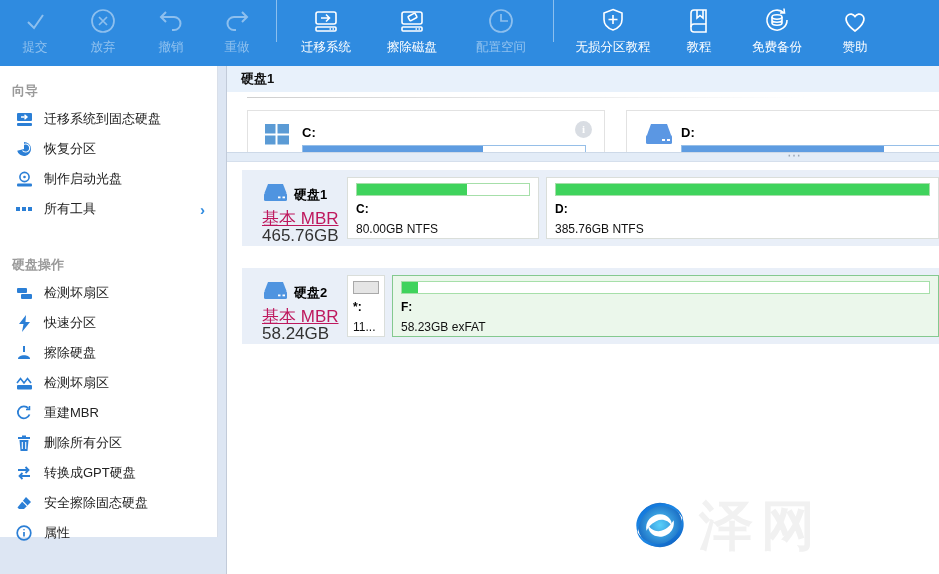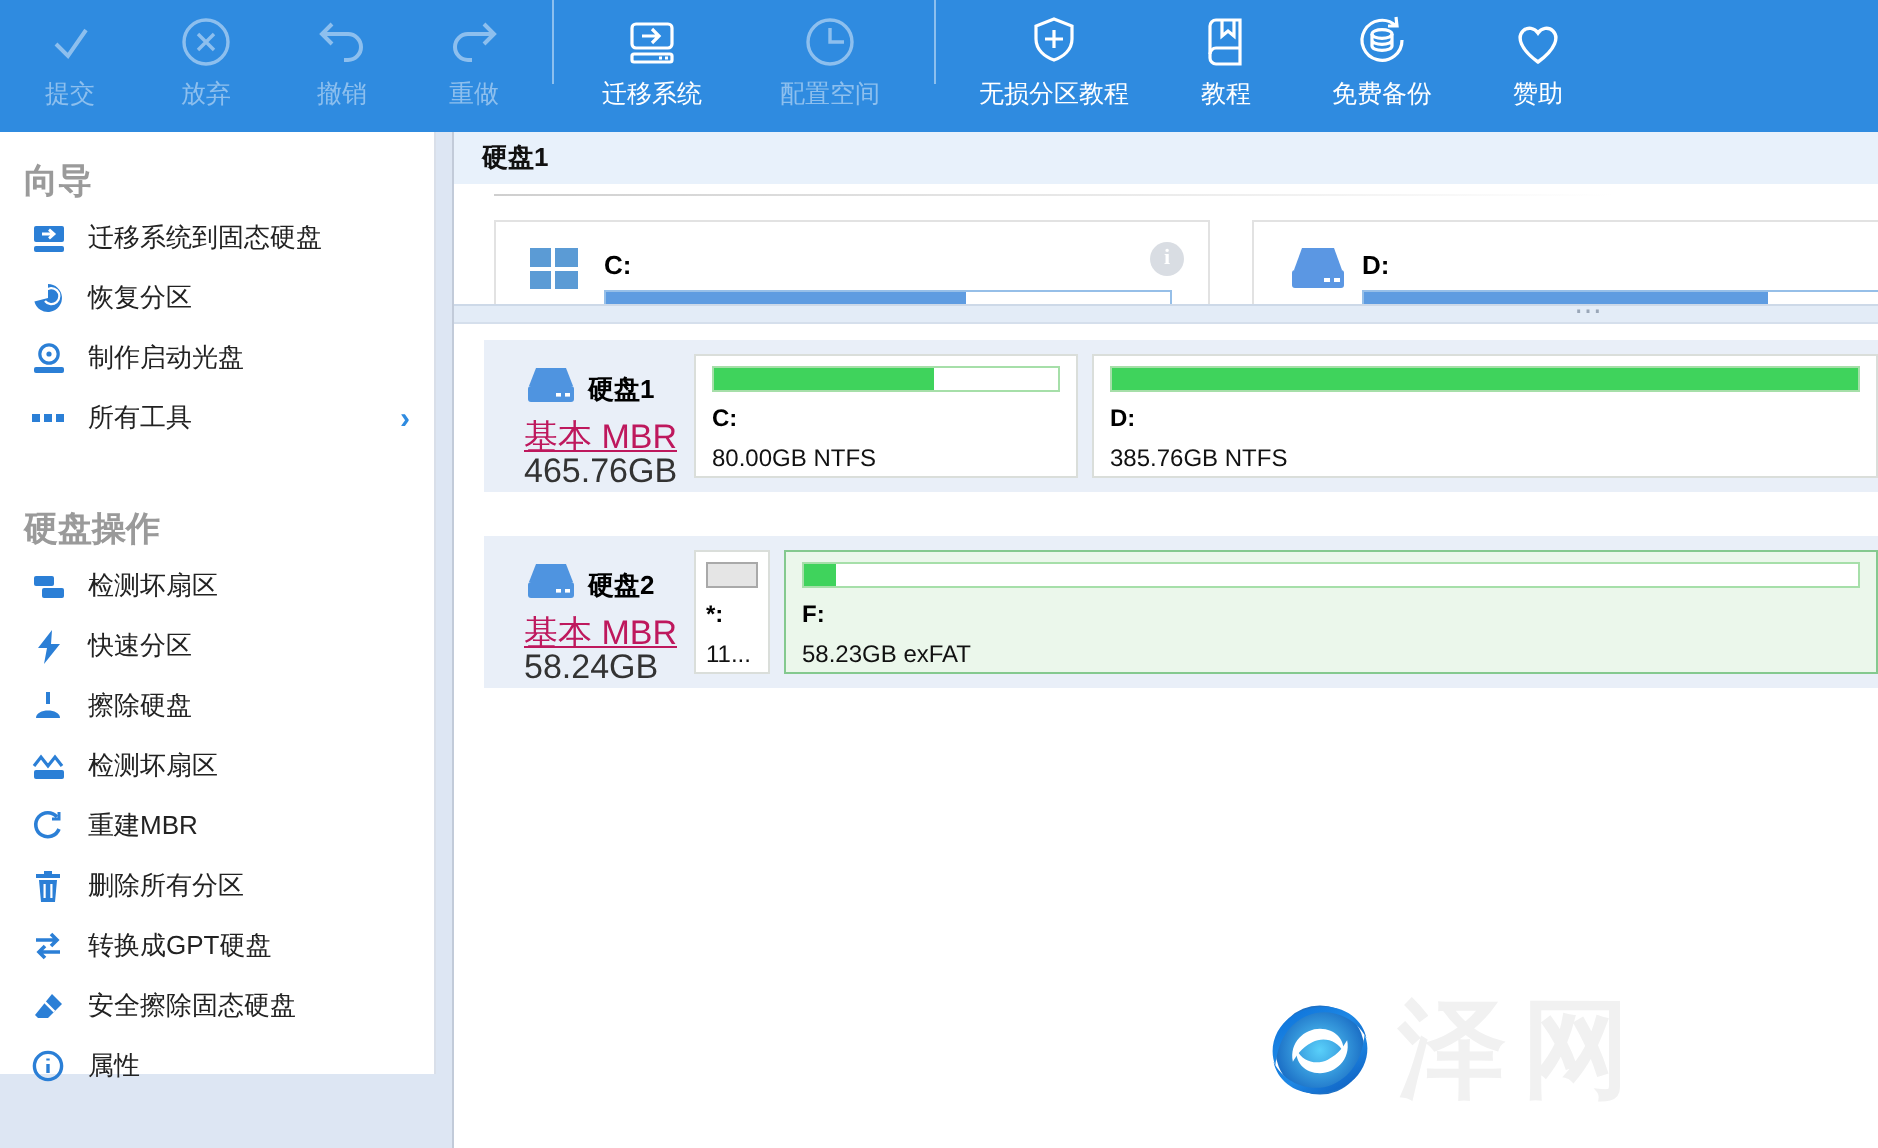--- a/index.html
+++ b/index.html
@@ -17,21 +17,21 @@
   .tsep { width:1px; height:42px; background:rgba(255,255,255,.45); margin:0 6px; }
   .w66{width:66px}.w70{width:70px}.w86{width:86px}.w92{width:92px}
   .w106{width:106px}.w90{width:90px}
 
   
   .sidebar { position:absolute; left:0; top:66px; width:218px; height:471px;
              background:#fff; border-right:1px solid #d9dfe9; }
   .sec { padding-top:12px; }
   .sec2 { margin-top:16px; }
   .sec-h { height:26px; line-height:26px; padding-left:12px; color:#9a9a9a;
-           font-size:17px; font-weight:bold; }
+           font-size:13px; font-weight:bold; }
   .sitem { height:30px; display:flex; align-items:center; padding-left:15px;
            font-size:13px; color:#222; cursor:default;text-align:center; }
   .sitem .sic { width:18px; height:17px; margin-right:11px; color:#2b7fd6;
                 display:flex; align-items:center; justify-content:center; }
   .sitem .chev { margin-left:auto; margin-right:12px; color:#2f8be0;
                  font-size:15px; font-weight:bold; }
 
   
   .main { position:absolute; left:226px; top:66px; width:713px; height:508px;
           background:#fff; border-left:1px solid #c2cbd9; }
@@ -137,20 +137,31 @@
       <svg width="30" height="26" viewBox="0 0 30 26" fill="none" stroke="currentColor" stroke-width="1.6">
           <rect x="5" y="3" width="20" height="12" rx="2"></rect>
           <path d="M10 9 h8 M15 5.5 L18.5 9 15 12.5"></path>
           <rect x="5" y="18" width="20" height="4" rx="1"></rect>
           <path d="M18.5 20 h1.5 M21.5 20 H23"></path>
         </svg>
     </span>
     <span class="tlb">迁移系统</span>
   </div>
 
+  <div class="tbtn w86">
+    <span class="tic">
+      <svg width="30" height="26" viewBox="0 0 30 26" fill="none" stroke="currentColor" stroke-width="1.6">
+          <rect x="5" y="3" width="20" height="12" rx="2"></rect>
+          <rect x="11.5" y="5.5" width="8" height="5" rx="1" transform="rotate(-28 15.5 8)"></rect>
+          <rect x="5" y="18" width="20" height="4" rx="1"></rect>
+          <path d="M18.5 20 h1.5 M21.5 20 H23"></path>
+        </svg>
+    </span>
+    <span class="tlb">擦除磁盘</span>
+  </div>
 
   <div class="tbtn disabled w92">
     <span class="tic">
       <svg width="28" height="28" viewBox="0 0 28 28" fill="none" stroke="currentColor" stroke-width="1.7">
           <circle cx="14" cy="14" r="11"></circle>
           <path d="M14 7 v7 h7"></path>
         </svg>
     </span>
     <span class="tlb">配置空间</span>
   </div>

